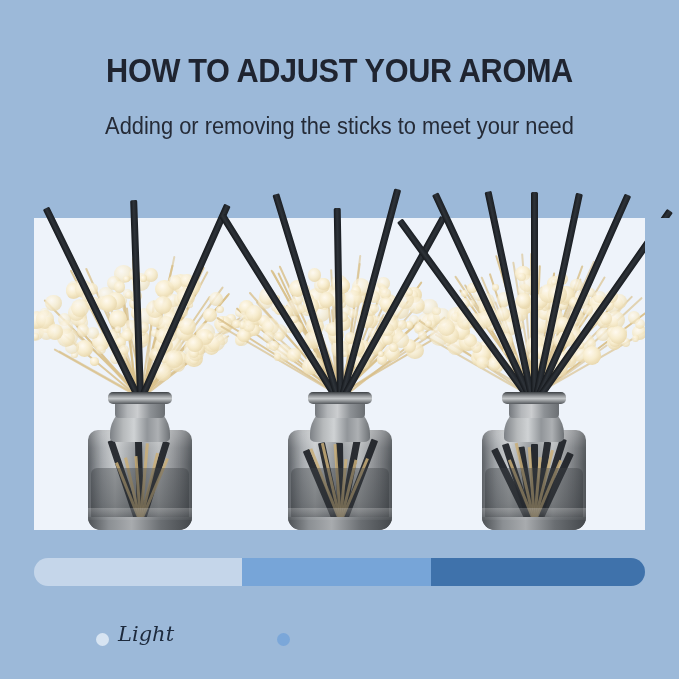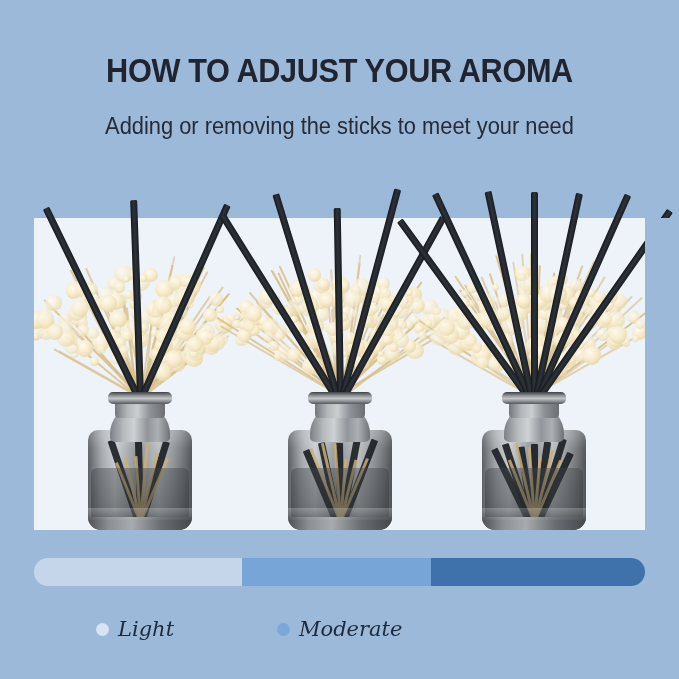--- a/index.html
+++ b/index.html
@@ -215,21 +215,21 @@
   .legend {
     position: absolute;
     left: 34px;
     top: 612px;
     width: 611px;
     height: 34px;
   }
   .legend-item {
     position: absolute;
     display: flex;
-    align-items: center;
+    align-items: flex-end;
     gap: 9px;
     top: 0;
     height: 34px;
   }
   .legend-dot {
     width: 13px;
     height: 13px;
     border-radius: 50%;
     flex: 0 0 auto;
   }
@@ -915,17 +915,16 @@
       <div class="bar-seg" style="width: 35%; background: rgb(63, 114, 171);"></div>
     </div>
 
   <div class="legend">
     <div class="legend-item lg1">
       <span class="legend-dot" style="background: rgb(215, 228, 242);"></span>
       <span class="legend-label">Light</span>
     </div>
     <div class="legend-item lg2">
       <span class="legend-dot" style="background: rgb(123, 167, 217);"></span>
-      <span class="legend-label">Moderate</span>
     </div>
   </div>
 
 </div>
 
 </body></html>

